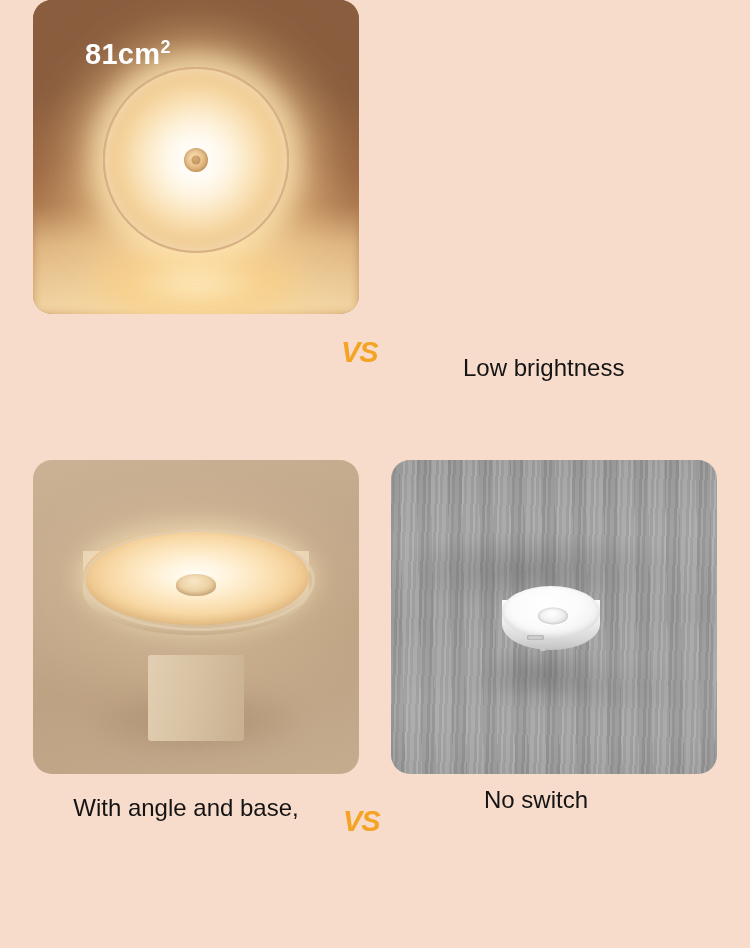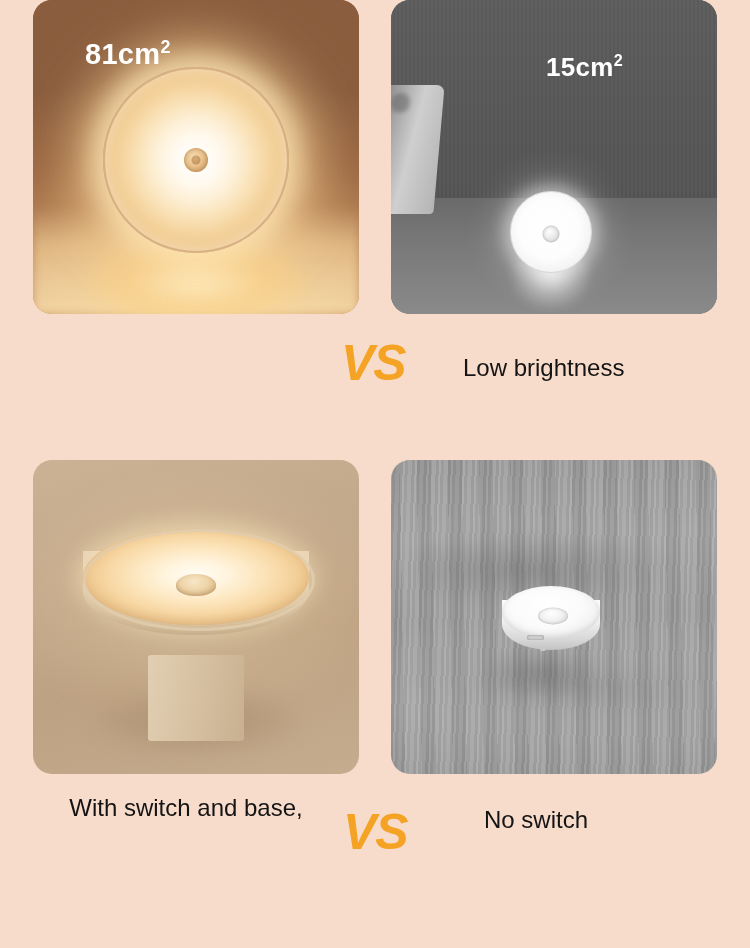--- a/index.html
+++ b/index.html
@@ -395,34 +395,34 @@
     line-height: 44px;
     white-space: nowrap;
   }
   .caption-col .cap-line { display: block; }
 
   .vs-badge {
     position: absolute;
     color: #f5a324;
     font-weight: bold;
     font-style: italic;
-    font-size: 50px;
+    font-size: 29px;
     letter-spacing: -1px;
     line-height: 1;
   }
 
   
   .cap1-left  { left: 44px;  top: 8px;  text-align: center; width: 290px; }
   .cap1-left .cap-line:nth-child(2) { text-indent: 0; }
   .cap1-right { left: 463px; top: 32px; }
   .vs1 { left: 341px; top: 24px; }
 
   
   .cap2-left  { left: 30px;  top: 12px; text-align: center; width: 312px; }
-  .cap2-right { left: 484px; top: 24px; }
+  .cap2-right { left: 484px; top: 4px; }
   .vs2 { left: 343px; top: 33px; }
 </style>
 </head>
 <body>
 
 <div class="page">
 
   <div class="compare-row row-1">
 
     <div class="photo-pair">
@@ -435,35 +435,20 @@
           <div class="lamp-round">
             <div class="rim"></div>
             <div class="sensor"></div>
           </div>
         </div>
         <div class="area-badge" style="left:52px; top:38px; font-size:29px;">
           <span>81cm</span><sup>2</sup>
         </div>
       </div>
 
-      <div class="photo-card right">
-        <div class="scene-grey">
-          <div class="wall"></div>
-          <div class="table"></div>
-          <div class="panel-left"></div>
-          <div class="reflect"></div>
-          <div class="lamp-small">
-            <div class="rim"></div>
-            <div class="sensor"></div>
-          </div>
-        </div>
-        <div class="area-badge" style="left:155px; top:52px; font-size:26px;">
-          <span>15cm</span><sup>2</sup>
-        </div>
-      </div>
 
     </div>
 
     <div class="caption-band">
       <div class="caption-col cap1-left">
       </div>
       <div class="vs-badge vs1">VS</div>
       <div class="caption-col cap1-right">
         <span class="cap-line">Low brightness</span>
       </div>
@@ -501,21 +486,21 @@
             <div class="port"></div>
             <div class="led"></div>
           </div>
         </div>
       </div>
 
     </div>
 
     <div class="caption-band">
       <div class="caption-col cap2-left">
-        <span class="cap-line">With switch and base,</span>
+        <span class="cap-line">With angle and base,</span>
       </div>
       <div class="vs-badge vs2">VS</div>
       <div class="caption-col cap2-right">
         <span class="cap-line">No switch</span>
       </div>
     </div>
 
   </div>
 
 </div>

